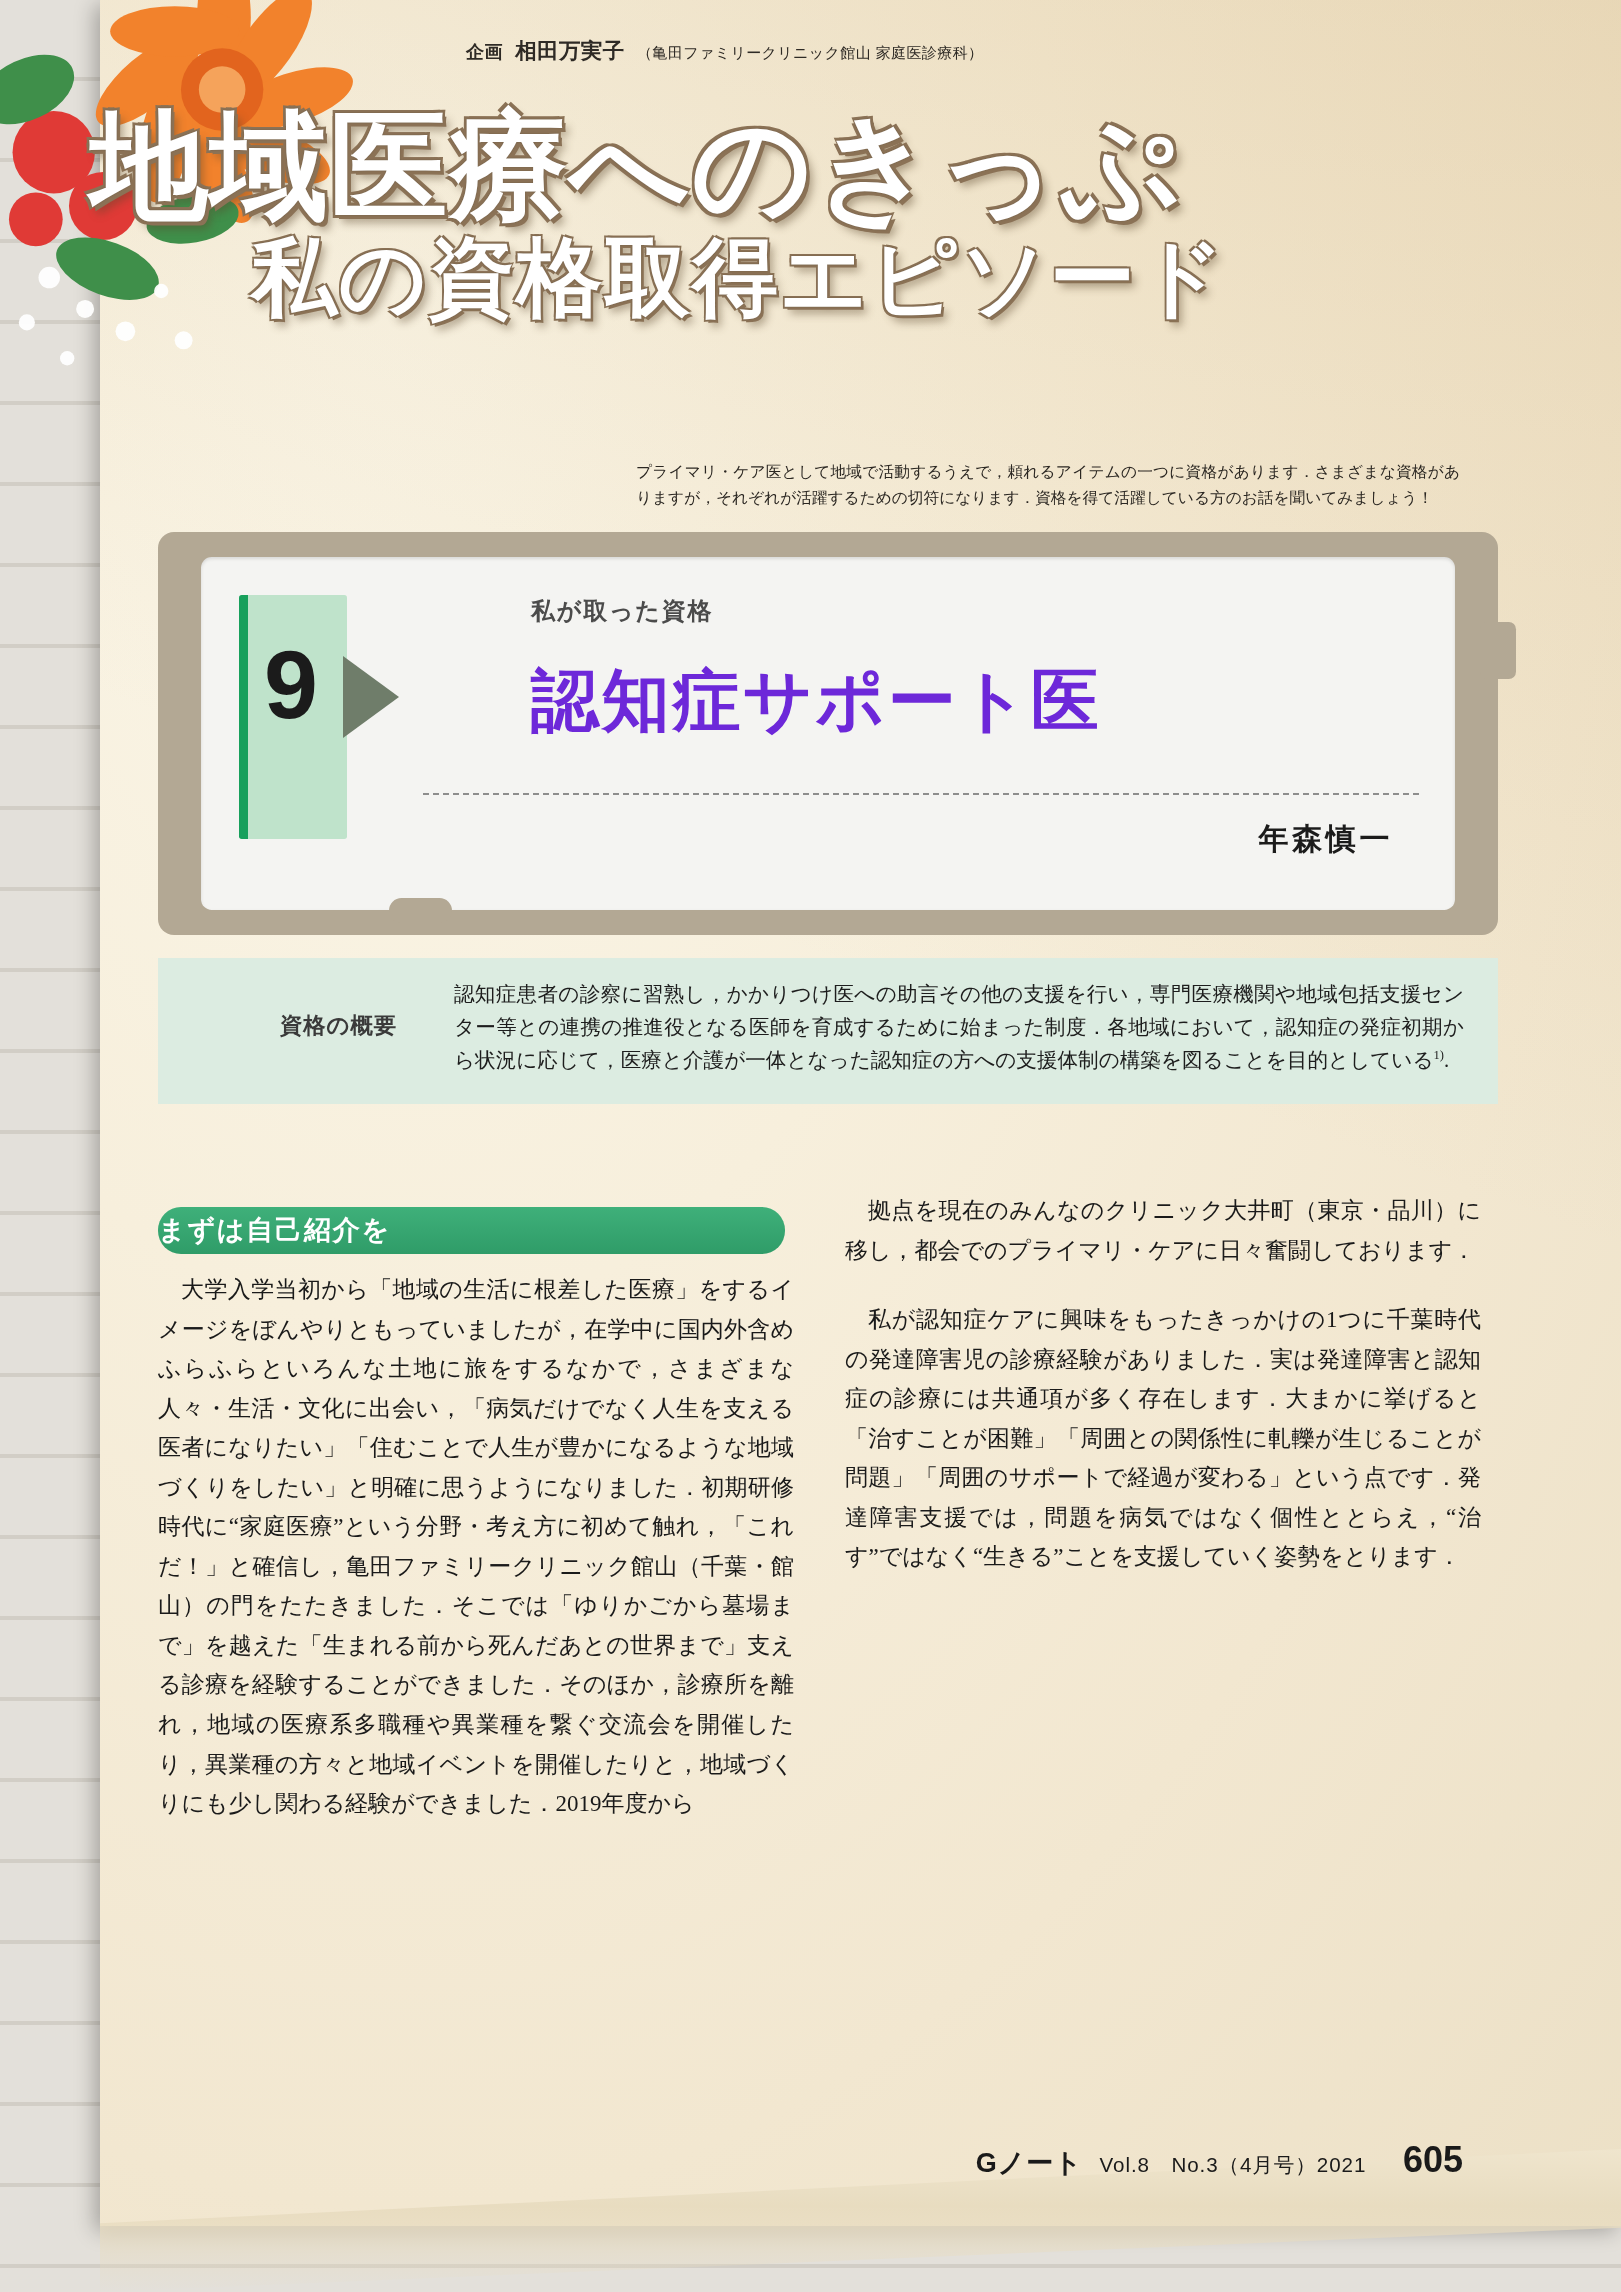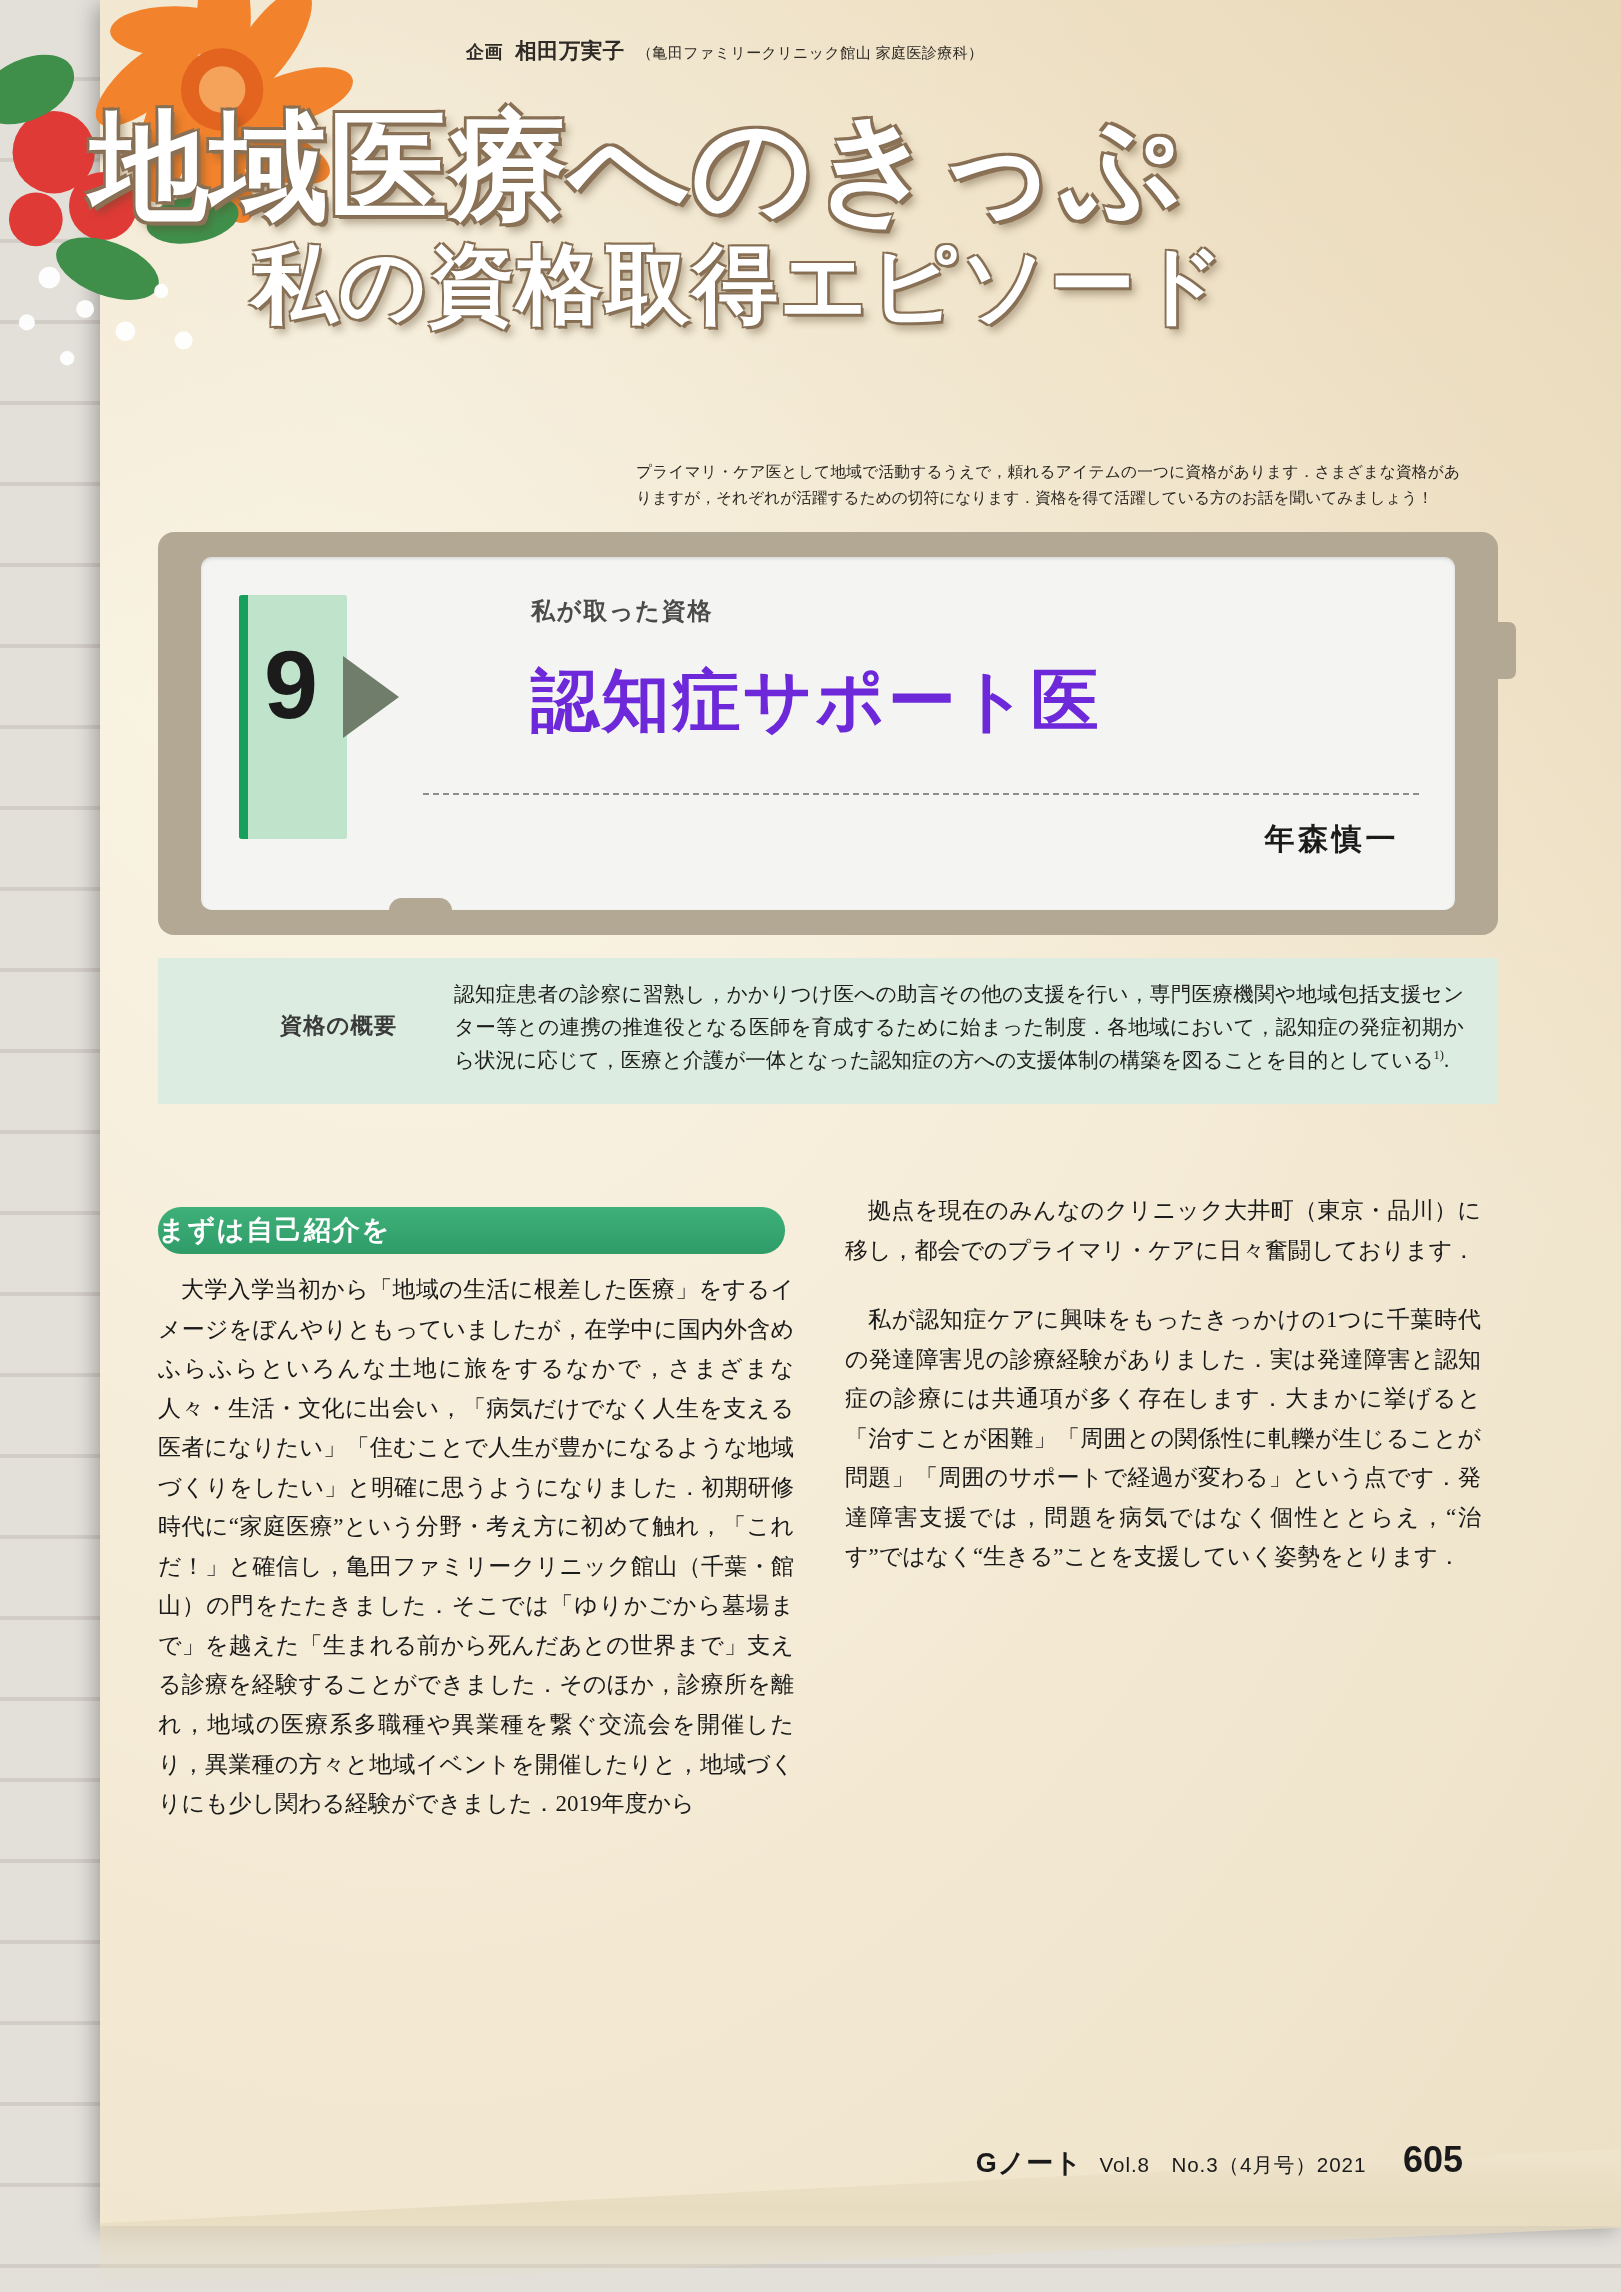--- a/index.html
+++ b/index.html
@@ -61,21 +61,21 @@
        3.6px 3.6px 0 #8b7256,
        -2.7px -2.7px 0 #8b7256,
        2.7px -2.7px 0 #8b7256,
        -2.7px 2.7px 0 #8b7256,
        6.3px 8px 9px rgba(90,70,45,0.45);
     white-space:nowrap;
   }
   .t2{
     font-family:"Liberation Sans", sans-serif;
     font-weight:bold;font-size:86px;line-height:1.05;
-    color:#ffffff;letter-spacing:1.8px;margin-top:14px;
+    color:#ffffff;letter-spacing:1.8px;margin-top:7px;
     text-shadow:
        0 0 1.8px #6b5a45,
        2.7px 2.7px 0 #8b7256,
        -1.8px -1.8px 0 #8b7256,
        1.8px -1.8px 0 #8b7256,
        -1.8px 1.8px 0 #8b7256,
        5.4px 7.2px 8px rgba(90,70,45,0.45);
     white-space:nowrap;
     padding-left:161px;
   }
@@ -126,21 +126,21 @@
   .cert-name{
     position:absolute;left:330px;top:99px;
     font-family:"Liberation Sans", sans-serif;
     font-weight:bold;font-size:68px;color:#6d28d9;letter-spacing:2.7px;
   }
   .dashed{
     position:absolute;left:222px;top:236px;width:996px;height:0;
     border-top:2.7px dashed #8d8d8d;
   }
   .author{
-    position:absolute;right:56px;top:262px;
+    position:absolute;right:62px;top:262px;
     font-family:"Liberation Sans", sans-serif;
     font-weight:bold;font-size:30px;color:#1b1b1b;letter-spacing:3.6px;
   }
   
   .summary{
     position:absolute;left:158px;top:958px;width:1340px;height:146px;
     background:#dcece1;
   }
   .summary-label{
     position:absolute;left:0;top:52px;width:269px;text-align:center;

